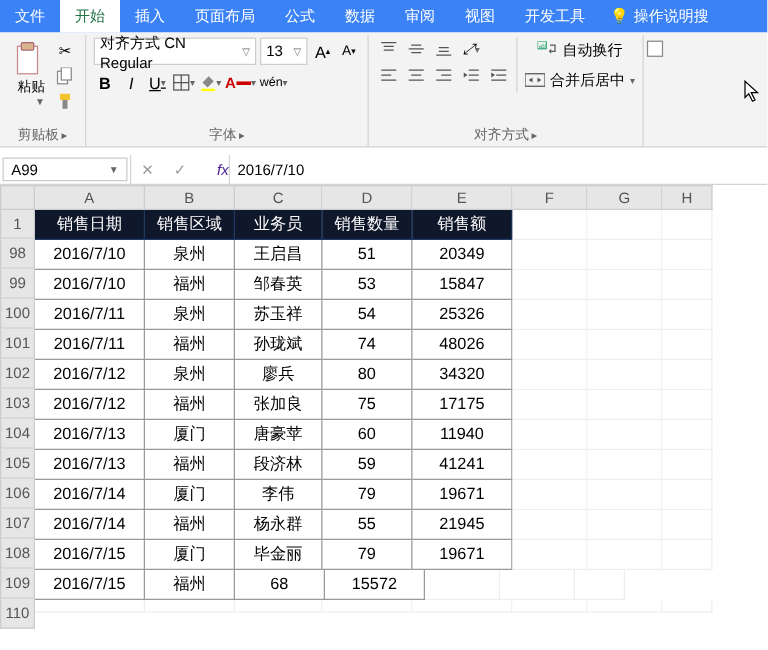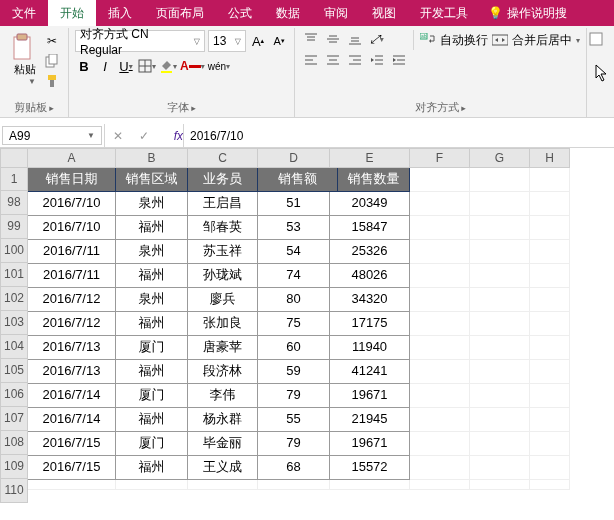--- a/index.html
+++ b/index.html
@@ -1,18 +1,18 @@
 <!DOCTYPE html>
 <html><head>
 <meta charset="utf-8">
 <style>
 * { box-sizing: border-box; margin: 0; padding: 0; font-family: "Microsoft YaHei", sans-serif; }
 body { background: #fff; width: 614px; height: 520px; overflow: hidden; font-size: 12px; }
 
-.menubar { background: #be185d; display: flex; height: 26px; color: #fff; }
+.menubar { background: #3b82f6; display: flex; height: 26px; color: #fff; }
 .menu-item { padding: 5px 12px; cursor: pointer; }
 .menu-item.active { background: #fff; color: #217346; }
 .tell-me { display: flex; align-items: center; padding: 0 8px; gap: 4px; }
 
 .ribbon { background: #f3f3f3; border-bottom: 1px solid #d4d4d4; height: 92px; display: flex; padding: 2px 0 0 0; }
 .ribbon-group { border-right: 1px solid #d4d4d4; padding: 2px 6px 0 6px; display: flex; flex-direction: column; }
 .ribbon-group-content { display: flex; flex: 1; align-items: flex-start; gap: 4px; }
 .ribbon-group-label { text-align: center; font-size: 11px; color: #666; padding: 2px 0; display: flex; justify-content: center; align-items: center; gap: 2px; }
 .launcher { font-size: 9px; color: #666; }
 
@@ -43,21 +43,21 @@
 .formula-bar { flex: 1; padding: 0 6px; display: flex; align-items: center; border-left: 1px solid #d4d4d4; }
 
 .grid-area { display: flex; }
 .corner { width: 28px; height: 20px; border: 1px solid #ccc; background: #e6e6e6; }
 .col-headers { display: flex; }
 .col-h { height: 20px; border: 1px solid #ccc; border-left: none; background: #e6e6e6; text-align: center; line-height: 18px; color: #555; font-size: 12px; }
 .row-h { width: 28px; border: 1px solid #ccc; border-top: none; background: #e6e6e6; text-align: center; line-height: 22px; color: #555; font-size: 12px; }
 .rows { display: flex; flex-direction: column; }
 .row { display: flex; }
 .cell { height: 24px; border-right: 1px solid #999; border-bottom: 1px solid #999; line-height: 22px; text-align: center; font-size: 13px; color: #000; }
-.hdr-row .cell { background: #737373; color: #fff; border-color: #1f3864; }
+.hdr-row .cell { background: #0f172a; color: #fff; border-color: #1f3864; }
 .col-A { width: 88px; } .col-B { width: 72px; } .col-C { width: 70px; } .col-D { width: 72px; } .col-E { width: 80px; }
 .empty-cell { border: 1px solid #eee; border-top: none; border-left: none; background:#fff; height:24px; }
 svg { display: block; }
 .cursor-icon { position: absolute; left: 595px; top: 64px; }
 </style>
 </head>
 <body>
 
 <div class="menubar">
   <div class="menu-item">文件</div>
@@ -229,21 +229,21 @@
           <div class="btn align-btn">
               <svg width="14" height="14">
                 <line x1="1" y1="3" x2="13" y2="3" stroke="#555"></line>
                 <path d="M1 5 L4 7 L1 9 Z" fill="#555"></path>
                 <line x1="5" y1="7" x2="13" y2="7" stroke="#555"></line>
                 <line x1="1" y1="11" x2="13" y2="11" stroke="#555"></line>
               </svg>
             </div>
         </div>
       </div>
-      <div style="display:flex;flex-direction:row;gap:4px;border-left:1px solid #d4d4d4;padding-left:6px">
+      <div style="display:flex;flex-direction:column;gap:4px;border-left:1px solid #d4d4d4;padding-left:6px">
         <div class="btn" style="gap:4px;width:auto">
             <svg width="16" height="14">
               <rect x="0" y="0" width="7" height="6" fill="none" stroke="#3a7"></rect>
               <text x="1" y="5" font-size="5" fill="#3a7">ab</text>
               <path d="M10 3 L14 3 L14 8 L11 8" fill="none" stroke="#555"></path>
               <path d="M11 6 L9 8 L11 10 Z" fill="#555"></path>
             </svg>
             <span>自动换行</span>
           </div>
         <div class="btn" style="gap:4px;width:auto">
@@ -316,22 +316,22 @@
         <div class="col-h" style="width: 72px;">D</div>
         <div class="col-h" style="width: 80px;">E</div>
         <div class="col-h" style="width: 60px;">F</div>
         <div class="col-h" style="width: 60px;">G</div>
         <div class="col-h" style="width: 40px;">H</div>
       </div>
     <div class="row hdr-row" id="table-header">
         <div class="cell col-A">销售日期</div>
         <div class="cell col-B">销售区域</div>
         <div class="cell col-C">业务员</div>
+        <div class="cell col-D">销售数量</div>
         <div class="cell col-E">销售额</div>
-        <div class="cell col-D">销售数量</div>
         <div class="empty-cell" style="width: 60px;"></div>
         <div class="empty-cell" style="width: 60px;"></div>
         <div class="empty-cell" style="width: 40px;"></div>
       </div>
     <div class="rows" id="table-body">
         <div class="row">
           <div class="cell col-A">2016/7/10</div>
           <div class="cell col-B">泉州</div>
           <div class="cell col-C">王启昌</div>
           <div class="cell col-D">51</div>
@@ -436,21 +436,20 @@
           <div class="cell col-C">毕金丽</div>
           <div class="cell col-D">79</div>
           <div class="cell col-E">19671</div>
           <div class="empty-cell" style="width: 60px;"></div>
           <div class="empty-cell" style="width: 60px;"></div>
           <div class="empty-cell" style="width: 40px;"></div>
         </div>
         <div class="row">
           <div class="cell col-A">2016/7/15</div>
           <div class="cell col-B">福州</div>
-          <div class="cell col-C">王义成</div>
           <div class="cell col-D">68</div>
           <div class="cell col-E">15572</div>
           <div class="empty-cell" style="width: 60px;"></div>
           <div class="empty-cell" style="width: 60px;"></div>
           <div class="empty-cell" style="width: 40px;"></div>
         </div>
         <div class="row">
           <div class="empty-cell" style="width: 88px; height: 10px;"></div>
           <div class="empty-cell" style="width: 72px; height: 10px;"></div>
           <div class="empty-cell" style="width: 70px; height: 10px;"></div>

